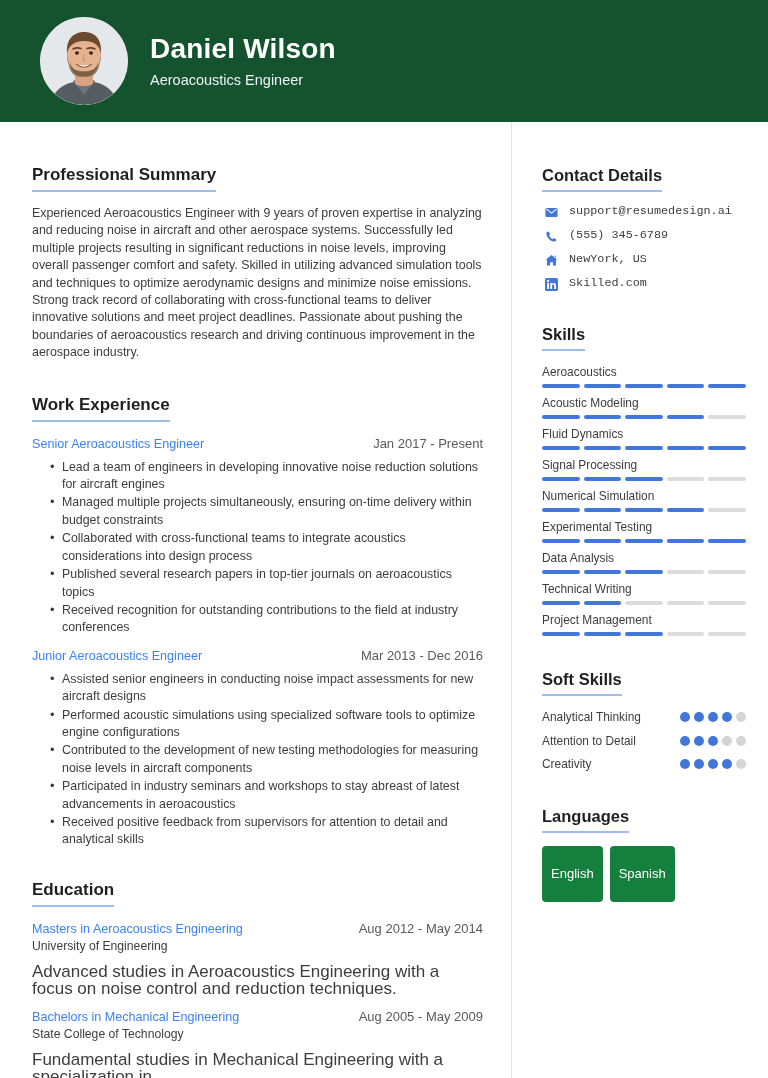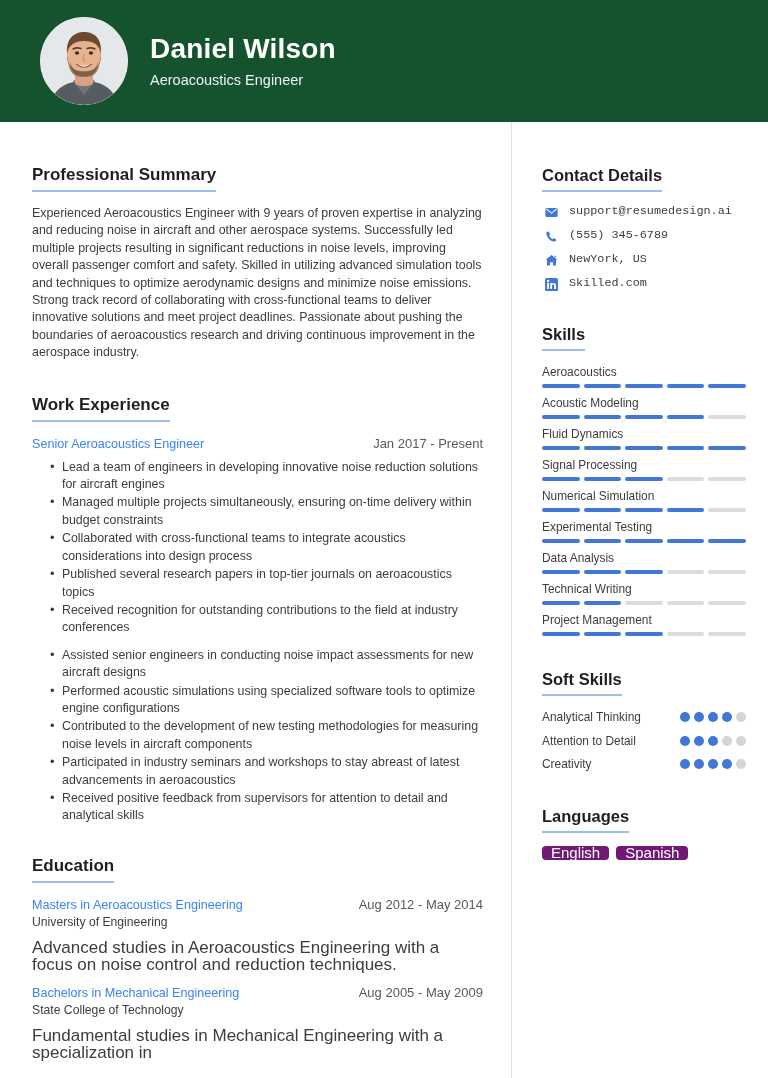--- a/index.html
+++ b/index.html
@@ -199,25 +199,25 @@
   .dot {
     width: 10px; height: 10px;
     border-radius: 50%;
     background: #d4d4d4;
   }
   .dot.on { background: #4277d8; }
 
   
   .lang-wrap { display: flex; flex-wrap: wrap; gap: 7px; }
   .lang-chip {
-    background: #701a75;
+    background: #15803d;
     color: #ffffff;
-    font-size: 15px;
+    font-size: 13px;
     line-height: 14px;
-    padding: 0 9px;
+    padding: 21px 9px;
     border-radius: 4px;
   }
 </style>
 </head>
 <body>
 
 <div class="page">
 
   <div class="header">
     <div class="avatar">
@@ -281,20 +281,24 @@
               </div>
               <ul class="bullets">
                 <li>Lead a team of engineers in developing innovative noise reduction solutions for aircraft engines</li>
                 <li>Managed multiple projects simultaneously, ensuring on-time delivery within budget constraints</li>
                 <li>Collaborated with cross-functional teams to integrate acoustics considerations into design process</li>
                 <li>Published several research papers in top-tier journals on aeroacoustics topics</li>
                 <li>Received recognition for outstanding contributions to the field at industry conferences</li>
               </ul>
             </div>
             <div class="entry">
+              <div class="entry-top">
+                <div class="entry-title">Junior Aeroacoustics Engineer</div>
+                <div class="entry-date">Mar 2013 - Dec 2016</div>
+              </div>
               <ul class="bullets">
                 <li>Assisted senior engineers in conducting noise impact assessments for new aircraft designs</li>
                 <li>Performed acoustic simulations using specialized software tools to optimize engine configurations</li>
                 <li>Contributed to the development of new testing methodologies for measuring noise levels in aircraft components</li>
                 <li>Participated in industry seminars and workshops to stay abreast of latest advancements in aeroacoustics</li>
                 <li>Received positive feedback from supervisors for attention to detail and analytical skills</li>
               </ul>
             </div>
           </div>
       </div>

